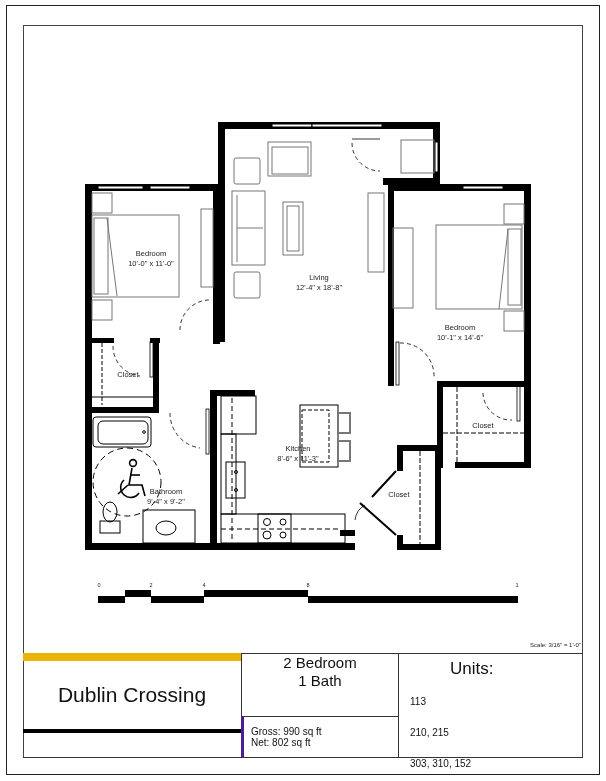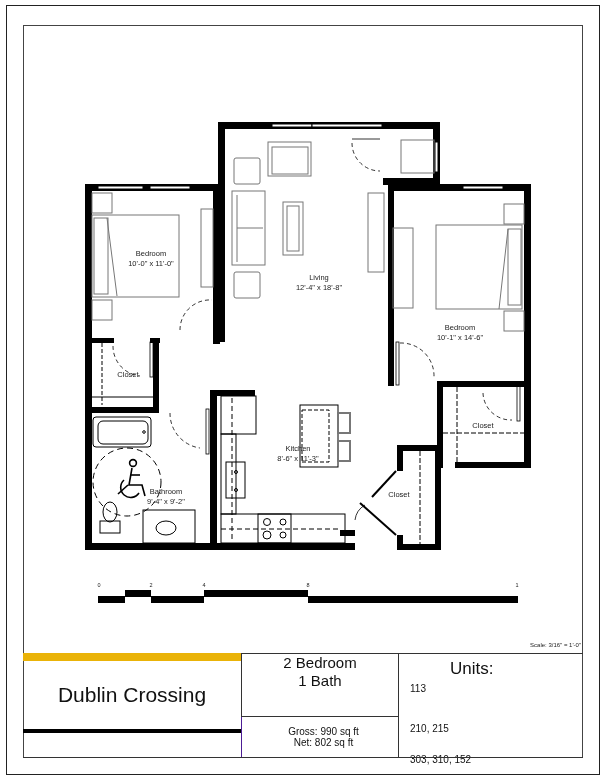--- a/index.html
+++ b/index.html
@@ -8,21 +8,21 @@
     .inner-frame { position: absolute; left: 23px; top: 25px; width: 560px; height: 733px; border: 1px solid #444; box-sizing: border-box; }
     svg.plan { position: absolute; left: 0; top: 0; }
     .room-label { font-family: "Liberation Sans", sans-serif; font-size: 7.5px; fill: #222; text-anchor: middle; }
     .scale-tick { font-family: "Liberation Sans", sans-serif; font-size: 5.5px; fill: #222; text-anchor: middle; }
     .scale-note { position: absolute; right: 25px; top: 642px; font-size: 6px; color: #222; white-space: nowrap; }
     .title-block { position: absolute; left: 23px; top: 653px; width: 560px; height: 105px; }
     .tb-cell { position: absolute; box-sizing: border-box; }
     .tb-name { left: 0; top: 0; width: 218px; height: 80px; border-top: 8px solid #eab308; border-bottom: 4px solid #000; display: flex; align-items: center; justify-content: center; font-size: 21px; }
     .tb-unit { left: 0; top: 64px; width: 218px; height: 41px; display: flex; align-items: center; padding-left: 22px; font-size: 10px; }
     .tb-type { left: 218px; top: 0; width: 157px; height: 64px; border-left: 1px solid #333; border-bottom: 1px solid #333; border-top: 1px solid #333; display: flex; flex-direction: column; align-items: center; justify-content: flex-start; font-size: 15px; line-height: 18px; }
-    .tb-area { left: 218px; top: 64px; width: 157px; height: 41px; border-left: 1px solid #4c1d95; padding: 9px 0 0 7px; font-size: 10px; line-height: 11px; text-align: center; }
+    .tb-area { left: 218px; top: 64px; width: 157px; height: 41px; border-left: 3px solid #4c1d95; padding: 9px 0 0 7px; font-size: 10px; line-height: 11px; }
     .tb-units { left: 375px; top: 0; width: 185px; height: 105px; border-left: 1px solid #333; border-top: 1px solid #333; padding: 6px 0 0 11px; }
     .units-head { font-size: 17px; line-height: 18px; margin-left: 40px; }
     .units-line { font-size: 10px; line-height: 12px; }
     .tb-bottom { position: absolute; left: 0; bottom: 0; width: 560px; border-bottom: 1px solid #333; }
   </style>
 </head>
 <body>
 
 <div class="outer-frame"></div>
 <div class="inner-frame"></div>
@@ -207,18 +207,18 @@
   <div class="tb-cell tb-type">
     <span>2 Bedroom</span>
     <span>1 Bath</span>
   </div>
   <div class="tb-cell tb-area">
     <div>Gross:  990 sq ft</div>
     <div>Net:  802 sq ft</div>
   </div>
   <div class="tb-cell tb-units">
     <div class="units-head">Units:</div>
-    <div class="units-line" style="margin-top:5px">113</div>
-    <div class="units-line" style="margin-top:28px">210, 215</div>
+    <div class="units-line" style="margin-top:18px">113</div>
+    <div class="units-line" style="margin-top:19px">210, 215</div>
     <div class="units-line" style="margin-top:19px">303, 310, 152</div>
   </div>
   <div class="tb-bottom"></div>
 </div>
 
 </body></html>

